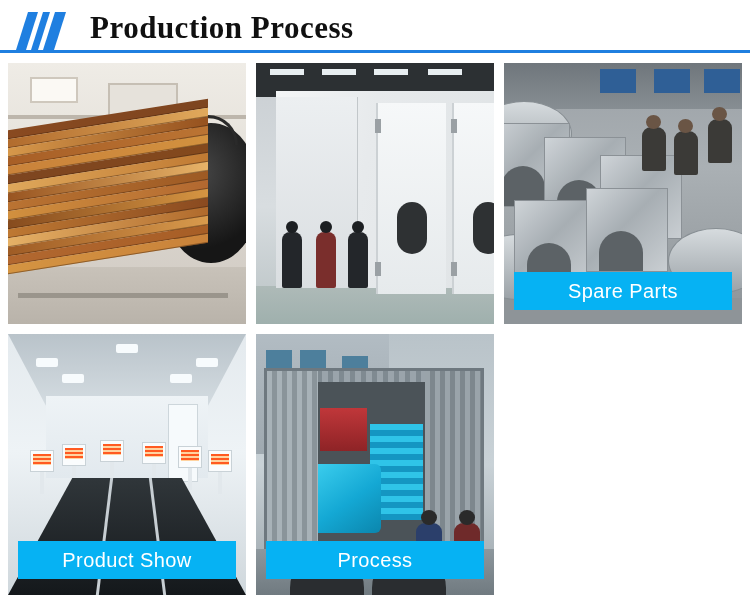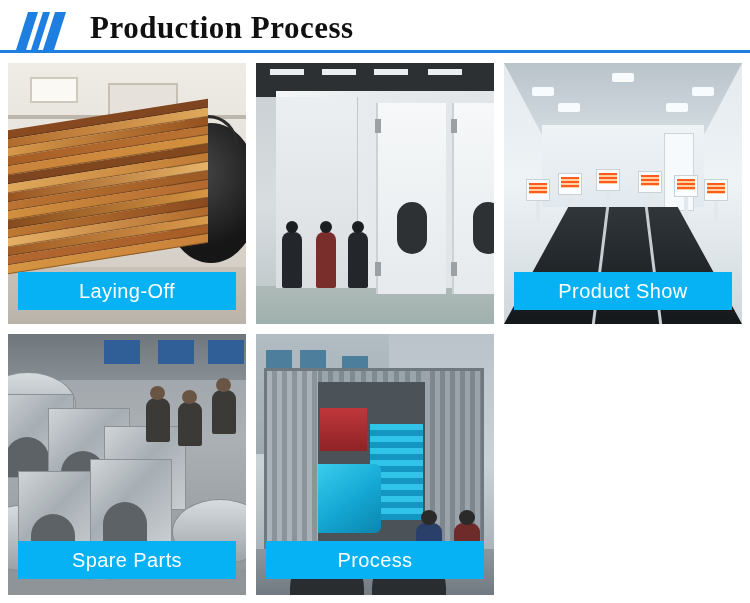--- a/index.html
+++ b/index.html
@@ -426,21 +426,20 @@
           <div class="plank" style="top: 72px; background: linear-gradient(90deg, rgb(187, 116, 51), rgb(157, 90, 36)); border-bottom: 1px solid rgba(60, 30, 10, 0.45);"></div>
           <div class="plank" style="top: 81px; background: linear-gradient(90deg, rgb(210, 145, 63), rgb(178, 104, 48)); border-bottom: 1px solid rgba(60, 30, 10, 0.45);"></div>
           <div class="plank" style="top: 90px; background: linear-gradient(90deg, rgb(132, 73, 29), rgb(213, 149, 66)); border-bottom: 1px solid rgba(60, 30, 10, 0.45);"></div>
           <div class="plank" style="top: 99px; background: linear-gradient(90deg, rgb(192, 122, 51), rgb(138, 74, 32)); border-bottom: 1px solid rgba(60, 30, 10, 0.45);"></div>
           <div class="plank" style="top: 108px; background: linear-gradient(90deg, rgb(231, 179, 104), rgb(176, 106, 44)); border-bottom: 1px solid rgba(60, 30, 10, 0.45);"></div>
           <div class="plank" style="top: 117px; background: linear-gradient(90deg, rgb(157, 90, 36), rgb(216, 154, 76)); border-bottom: 1px solid rgba(60, 30, 10, 0.45);"></div>
           <div class="plank" style="top: 126px; background: linear-gradient(90deg, rgb(178, 104, 48), rgb(167, 94, 38)); border-bottom: 1px solid rgba(60, 30, 10, 0.45);"></div>
           <div class="plank" style="top: 135px; background: linear-gradient(90deg, rgb(213, 149, 66), rgb(201, 130, 58)); border-bottom: 1px solid rgba(60, 30, 10, 0.45);"></div>
         </div>
     </div>
-    <div class="caption">Laying-Off</div>
   </div>
 
 
   <div class="cell">
     <div class="photo p3">
       <div class="roof"></div>
       <div class="rooflight" style="left:14px"></div>
       <div class="rooflight" style="left:66px"></div>
       <div class="rooflight" style="left:118px"></div>
       <div class="rooflight" style="left:172px"></div>
@@ -457,56 +456,20 @@
         <div class="hinge" style="bottom:18px"></div>
         <div class="porthole"></div>
       </div>
       <div class="person" style="left:26px"></div>
       <div class="person" style="left:60px; background:#7a2e2c"></div>
       <div class="person" style="left:92px"></div>
     </div>
   </div>
 
   <div class="cell">
-    <div class="photo p5">
-      <div class="sidefloor"></div>
-      <div class="ceiling"></div>
-      <div class="clight" style="left:28px;  top:24px"></div>
-      <div class="clight" style="left:54px;  top:40px"></div>
-      <div class="clight" style="right:28px; top:24px"></div>
-      <div class="clight" style="right:54px; top:40px"></div>
-      <div class="clight" style="left:50%;   top:10px; transform:translateX(-50%)"></div>
-      <div class="backwall"></div>
-      <div class="sidedoor"></div>
-      <div class="heater" style="left:22px;  top:116px">
-          <i></i>
-        </div>
-      <div class="heater" style="left:54px;  top:110px">
-          <i></i>
-        </div>
-      <div class="heater" style="left:92px;  top:106px">
-          <i></i>
-        </div>
-      <div class="heater" style="left:134px; top:108px">
-          <i></i>
-        </div>
-      <div class="heater" style="right:44px; top:112px">
-          <i></i>
-        </div>
-      <div class="heater" style="right:14px; top:116px">
-          <i></i>
-        </div>
-      <div class="floorgrate"></div>
-      <div class="grateline" style="left:40%; transform:skewX(-7deg)"></div>
-      <div class="grateline" style="left:62%; transform:skewX(7deg)"></div>
-    </div>
-    <div class="caption">Product Show</div>
-  </div>
-
-  <div class="cell">
     <div class="photo p4">
       <div class="topmach"></div>
       <div class="bluebox" style="left:96px"></div>
       <div class="bluebox" style="left:150px"></div>
       <div class="bluebox" style="left:200px"></div>
       <div class="floor4"></div>
       <div class="drum" style="left:-28px; top:38px"></div>
       <div class="hous" style="left:-16px; top:60px"></div>
       <div class="hous" style="left:40px;  top:74px"></div>
       <div class="hous" style="left:96px;  top:92px"></div>
@@ -516,20 +479,56 @@
       <div class="hous" style="left:10px; bottom:40px"></div>
       <div class="hous" style="left:82px; bottom:52px"></div>
       <div class="wkr" style="right:10px;  top:56px"></div>
       <div class="wkr" style="right:44px;  top:68px"></div>
       <div class="wkr" style="right:76px;  top:64px"></div>
     </div>
     <div class="caption">Spare Parts</div>
   </div>
 
   <div class="cell">
+    <div class="photo p5">
+      <div class="sidefloor"></div>
+      <div class="ceiling"></div>
+      <div class="clight" style="left:28px;  top:24px"></div>
+      <div class="clight" style="left:54px;  top:40px"></div>
+      <div class="clight" style="right:28px; top:24px"></div>
+      <div class="clight" style="right:54px; top:40px"></div>
+      <div class="clight" style="left:50%;   top:10px; transform:translateX(-50%)"></div>
+      <div class="backwall"></div>
+      <div class="sidedoor"></div>
+      <div class="heater" style="left:22px;  top:116px">
+          <i></i>
+        </div>
+      <div class="heater" style="left:54px;  top:110px">
+          <i></i>
+        </div>
+      <div class="heater" style="left:92px;  top:106px">
+          <i></i>
+        </div>
+      <div class="heater" style="left:134px; top:108px">
+          <i></i>
+        </div>
+      <div class="heater" style="right:44px; top:112px">
+          <i></i>
+        </div>
+      <div class="heater" style="right:14px; top:116px">
+          <i></i>
+        </div>
+      <div class="floorgrate"></div>
+      <div class="grateline" style="left:40%; transform:skewX(-7deg)"></div>
+      <div class="grateline" style="left:62%; transform:skewX(7deg)"></div>
+    </div>
+    <div class="caption">Product Show</div>
+  </div>
+
+  <div class="cell">
     <div class="photo p6">
       <div class="bldg"></div>
       <div class="bwin" style="left:10px;  top:16px"></div>
       <div class="bwin" style="left:44px;  top:16px"></div>
       <div class="bwin" style="left:10px;  top:50px"></div>
       <div class="bwin" style="left:44px;  top:50px"></div>
       <div class="bwin" style="left:86px;  top:22px; height:30px"></div>
       <div class="ground6"></div>
       <div class="container">
         <div class="inner">

